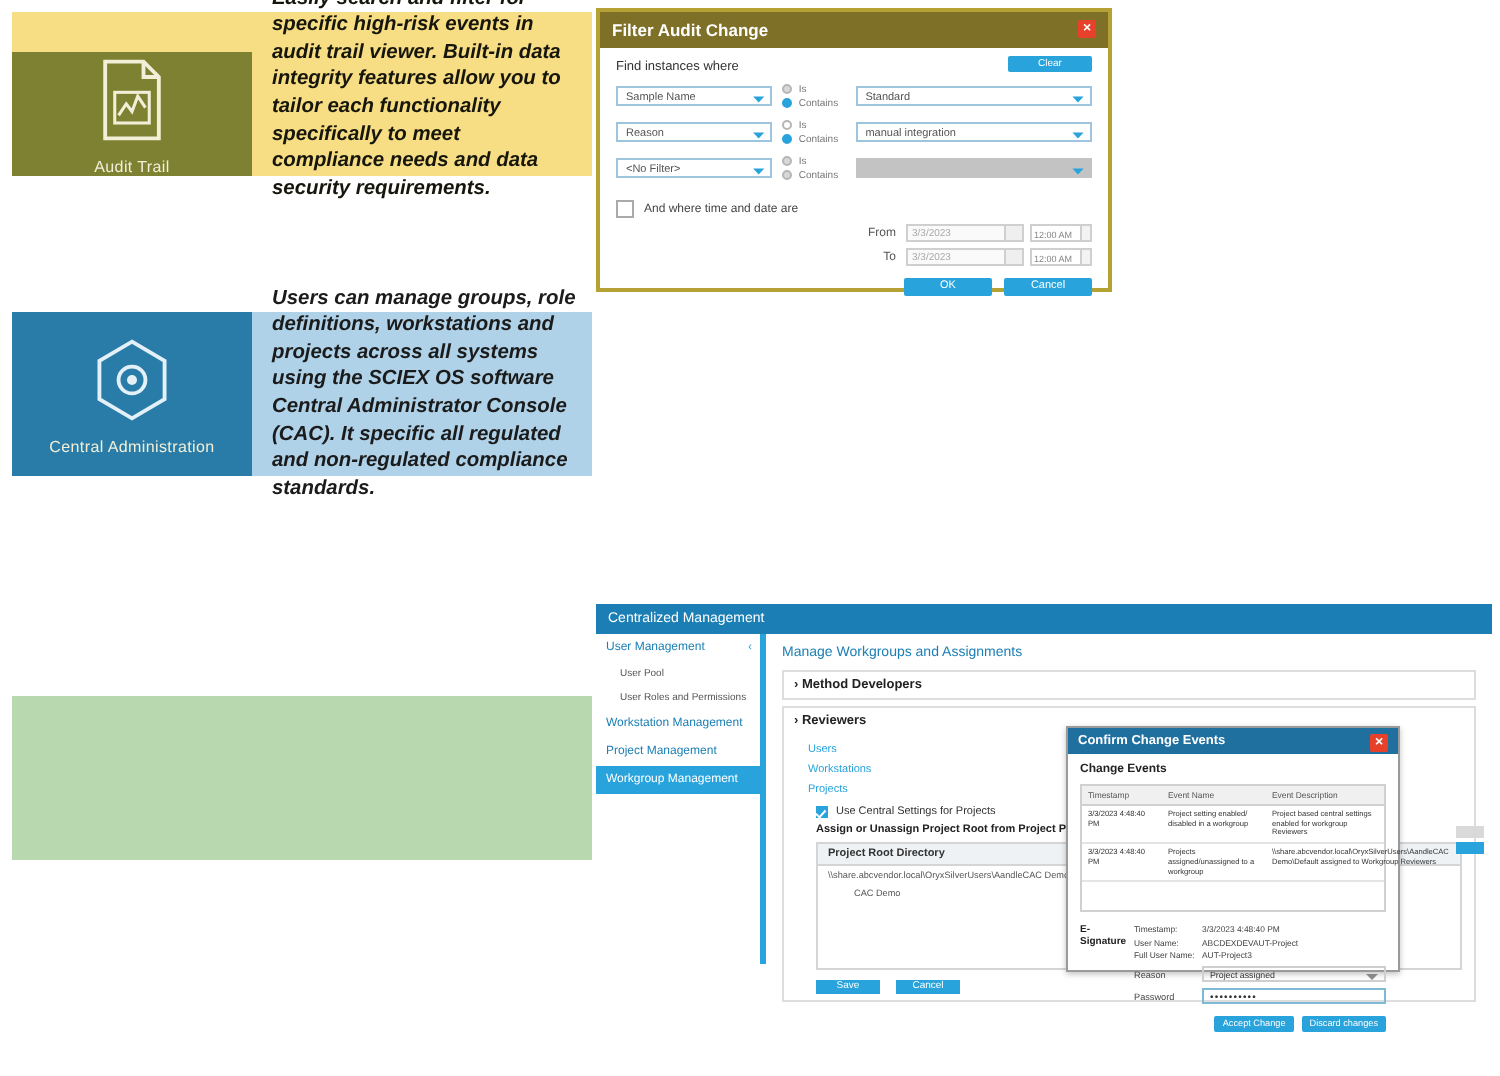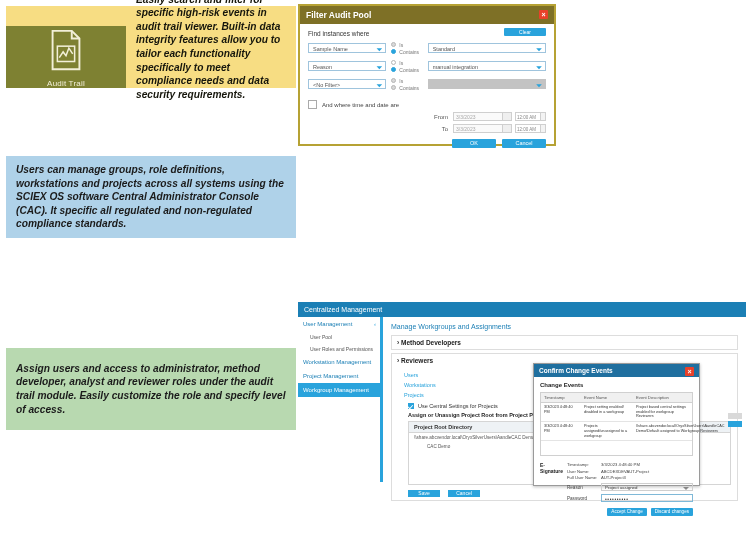--- a/index.html
+++ b/index.html
@@ -136,21 +136,21 @@
       </svg>
       <div class="tile-label">Audit Trail</div>
     </div>
     <div class="blurb">
       <p>Easily search and filter for specific high-risk events in audit trail viewer. Built-in data integrity features allow you to tailor each functionality specifically to meet compliance needs and data security requirements.</p>
     </div>
   </div>
 
   <div class="win" id="filter-dialog">
     <div class="win-title">
-      <span>Filter Audit Pool</span>
+      <span>Filter Audit Change</span>
       <span class="xbtn">×</span>
     </div>
     <div class="fd-body">
       <div class="clearbtn">Clear</div>
       <div class="fd-lbl">Find instances where</div>
 
       <div class="fd-row">
         <div class="sel w1">Sample Name</div>
         <div class="radios">
           <div>
@@ -219,20 +219,28 @@
         <div class="bluebtn">OK</div>
         <div class="bluebtn">Cancel</div>
       </div>
     </div>
   </div>
 </div>
 
 <div class="section sec2">
 
   <div class="banner">
+    <div class="icon-tile">
+      <svg class="glyph" viewBox="0 0 48 48">
+        <path d="M24 4 L41 14 V34 L24 44 L7 34 V14 Z" fill="none" stroke="#e3f0f8" stroke-width="2"></path>
+        <circle cx="24" cy="24" r="7" fill="none" stroke="#e3f0f8" stroke-width="2"></circle>
+        <circle cx="24" cy="24" r="2.6" fill="#e3f0f8"></circle>
+      </svg>
+      <div class="tile-label">Central Administration</div>
+    </div>
     <div class="blurb">
       <p>Users can manage groups, role definitions, workstations and projects across all systems using the SCIEX OS software Central Administrator Console (CAC). It specific all regulated and non-regulated compliance standards.</p>
     </div>
   </div>
 
   <div class="win" id="cm-window">
     <div class="win-title">Centralized Management</div>
     <div class="cm-body">
       <div class="cm-side">
         <div class="collapse">‹</div>
@@ -321,18 +329,15 @@
         <div class="cdbtn">Accept Change</div>
         <div class="cdbtn">Discard changes</div>
       </div>
     </div>
   </div>
 </div>
 
 <div class="section sec3">
 
   <div class="banner">
-    <div class="blurb">
-      <p>Assign users and access to administrator, method developer, analyst and reviewer roles under the audit trail module. Easily customize the role and specify level of access.</p>
-    </div>
   </div>
 
 </div>
 
 </body></html>

